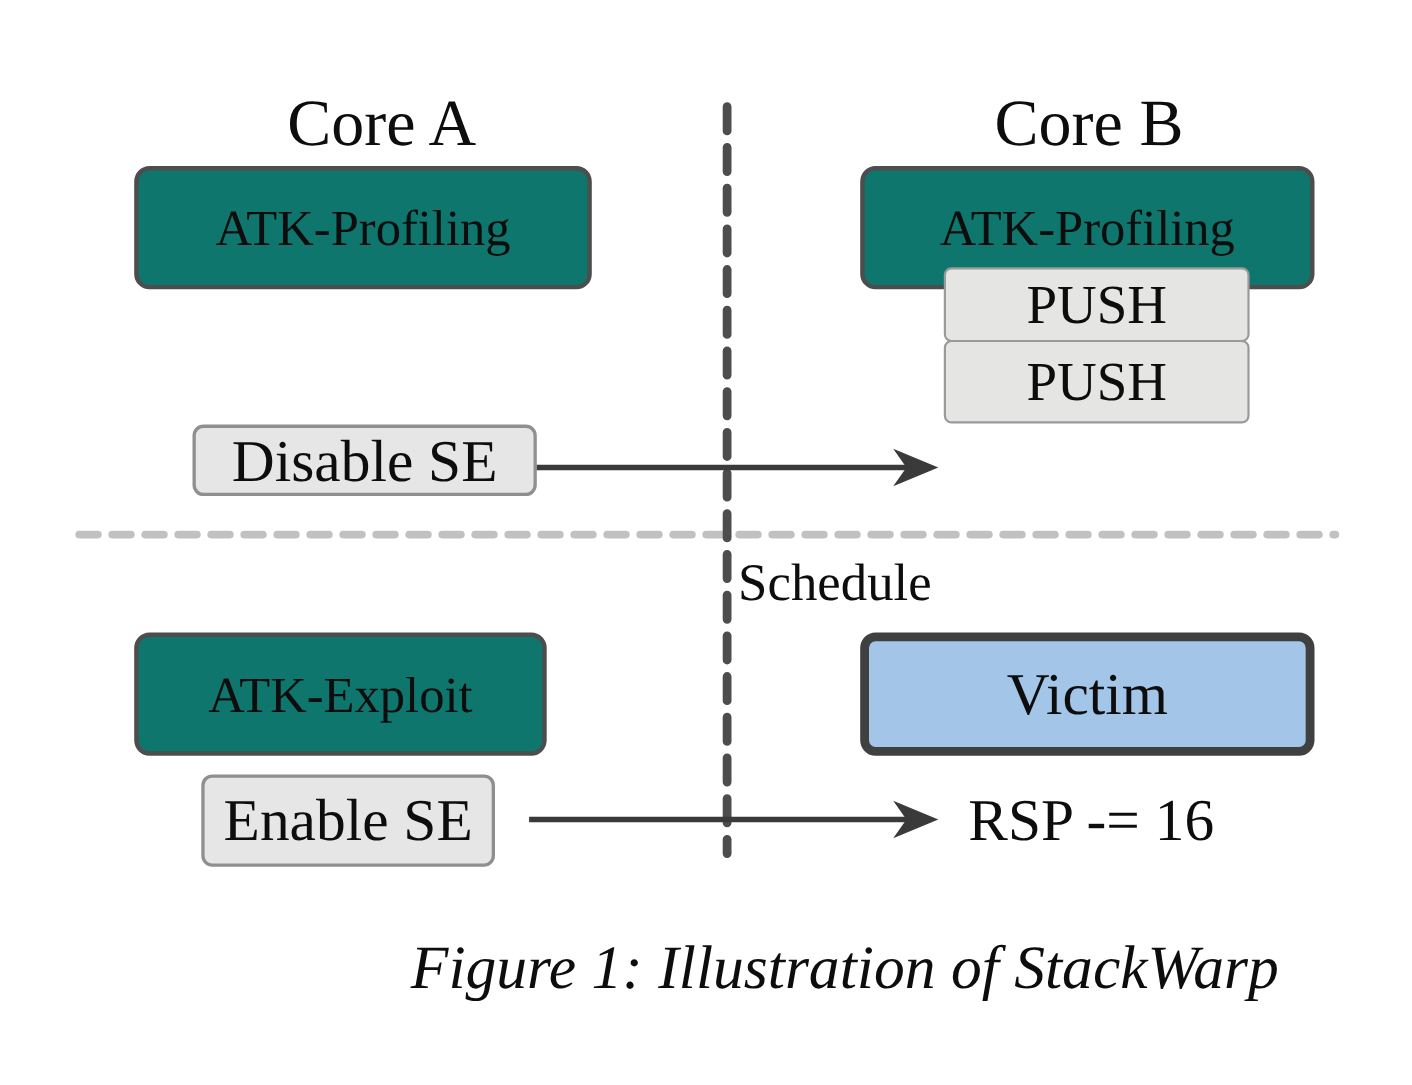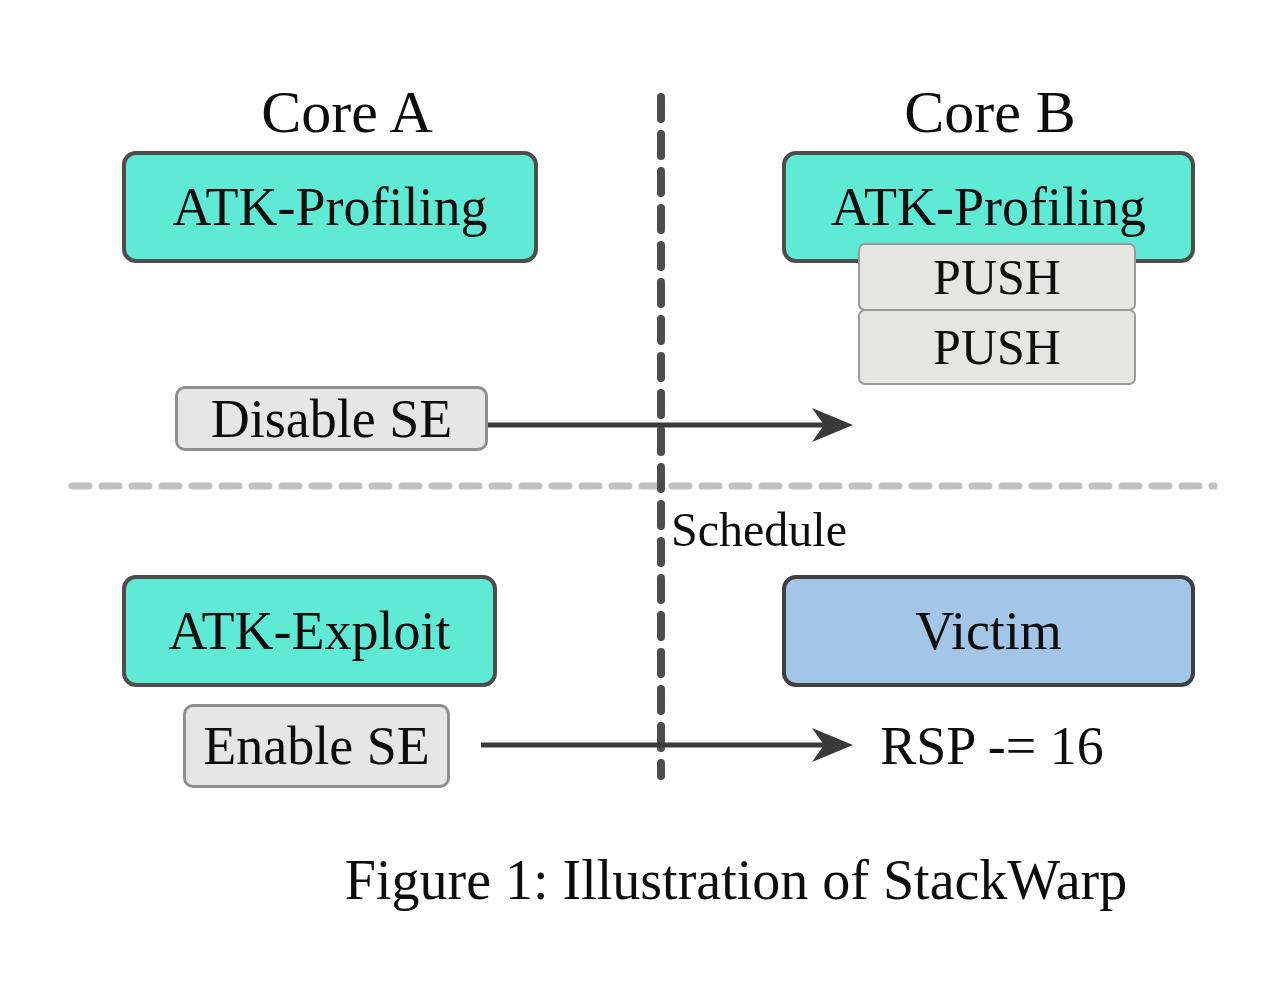--- a/index.html
+++ b/index.html
@@ -13,30 +13,30 @@
   }
   .abs{position:absolute;}
   .center-text{display:flex;align-items:center;justify-content:center;text-align:center;}
   .col-title{
     font-size:60px;
     transform:translateX(-50%);
     white-space:nowrap;
     line-height:1;
   }
   .task-box{
-    background:#5eead4;
+    background:#0f766e;
     border:4px solid #4d4d4d;
     border-radius:14px;
-    font-size:54px;
+    font-size:46px;
     box-sizing:border-box;
     z-index:2;
   }
   .victim-box{
     background:#a2c5e8;
-    border:4px solid #404040;
+    border:8px solid #404040;
     border-radius:14px;
     font-size:54px;
     box-sizing:border-box;
     z-index:2;
   }
   .action-box{
     background:#e6e6e6;
     border:3px solid #8f8f8f;
     border-radius:10px;
     font-size:54px;
@@ -104,21 +104,21 @@
   </div>
   <div class="abs center-text action-box" style="left:183px;top:704px;width:267px;height:84px;">
     <span>Enable SE</span>
   </div>
 
   <div class="abs center-text victim-box" style="left:782px;top:575px;width:413px;height:112px;">
     <span>Victim</span>
   </div>
   <div class="abs center-text effect-text" style="left:862px;top:718px;width:260px;height:56px;">RSP -= 16</div>
 
-  <div class="abs caption-text" style="left:736px;top:852px;">Figure 1: Illustration of StackWarp</div>
+  <div class="abs caption-text" style="left:768px;top:852px;font-style:italic;">Figure 1: Illustration of StackWarp</div>
 
   <svg id="overlay" width="1284" height="986" viewBox="0 0 1284 986" xmlns="http://www.w3.org/2000/svg">
 
     <line x1="72" y1="486" x2="1214" y2="486" stroke="#c1c1c1" stroke-width="7" stroke-linecap="round" stroke-dasharray="17 13"></line>
 
     <line x1="661" y1="97" x2="661" y2="776" stroke="#4d4d4d" stroke-width="8" stroke-linecap="round" stroke-dasharray="22 15"></line>
 
     <g>
       <line x1="488" y1="425" x2="826" y2="425" stroke="#3a3a3a" stroke-width="5"></line>
       <polygon points="853,425 812,408 824,425 812,442" fill="#3a3a3a"></polygon>

